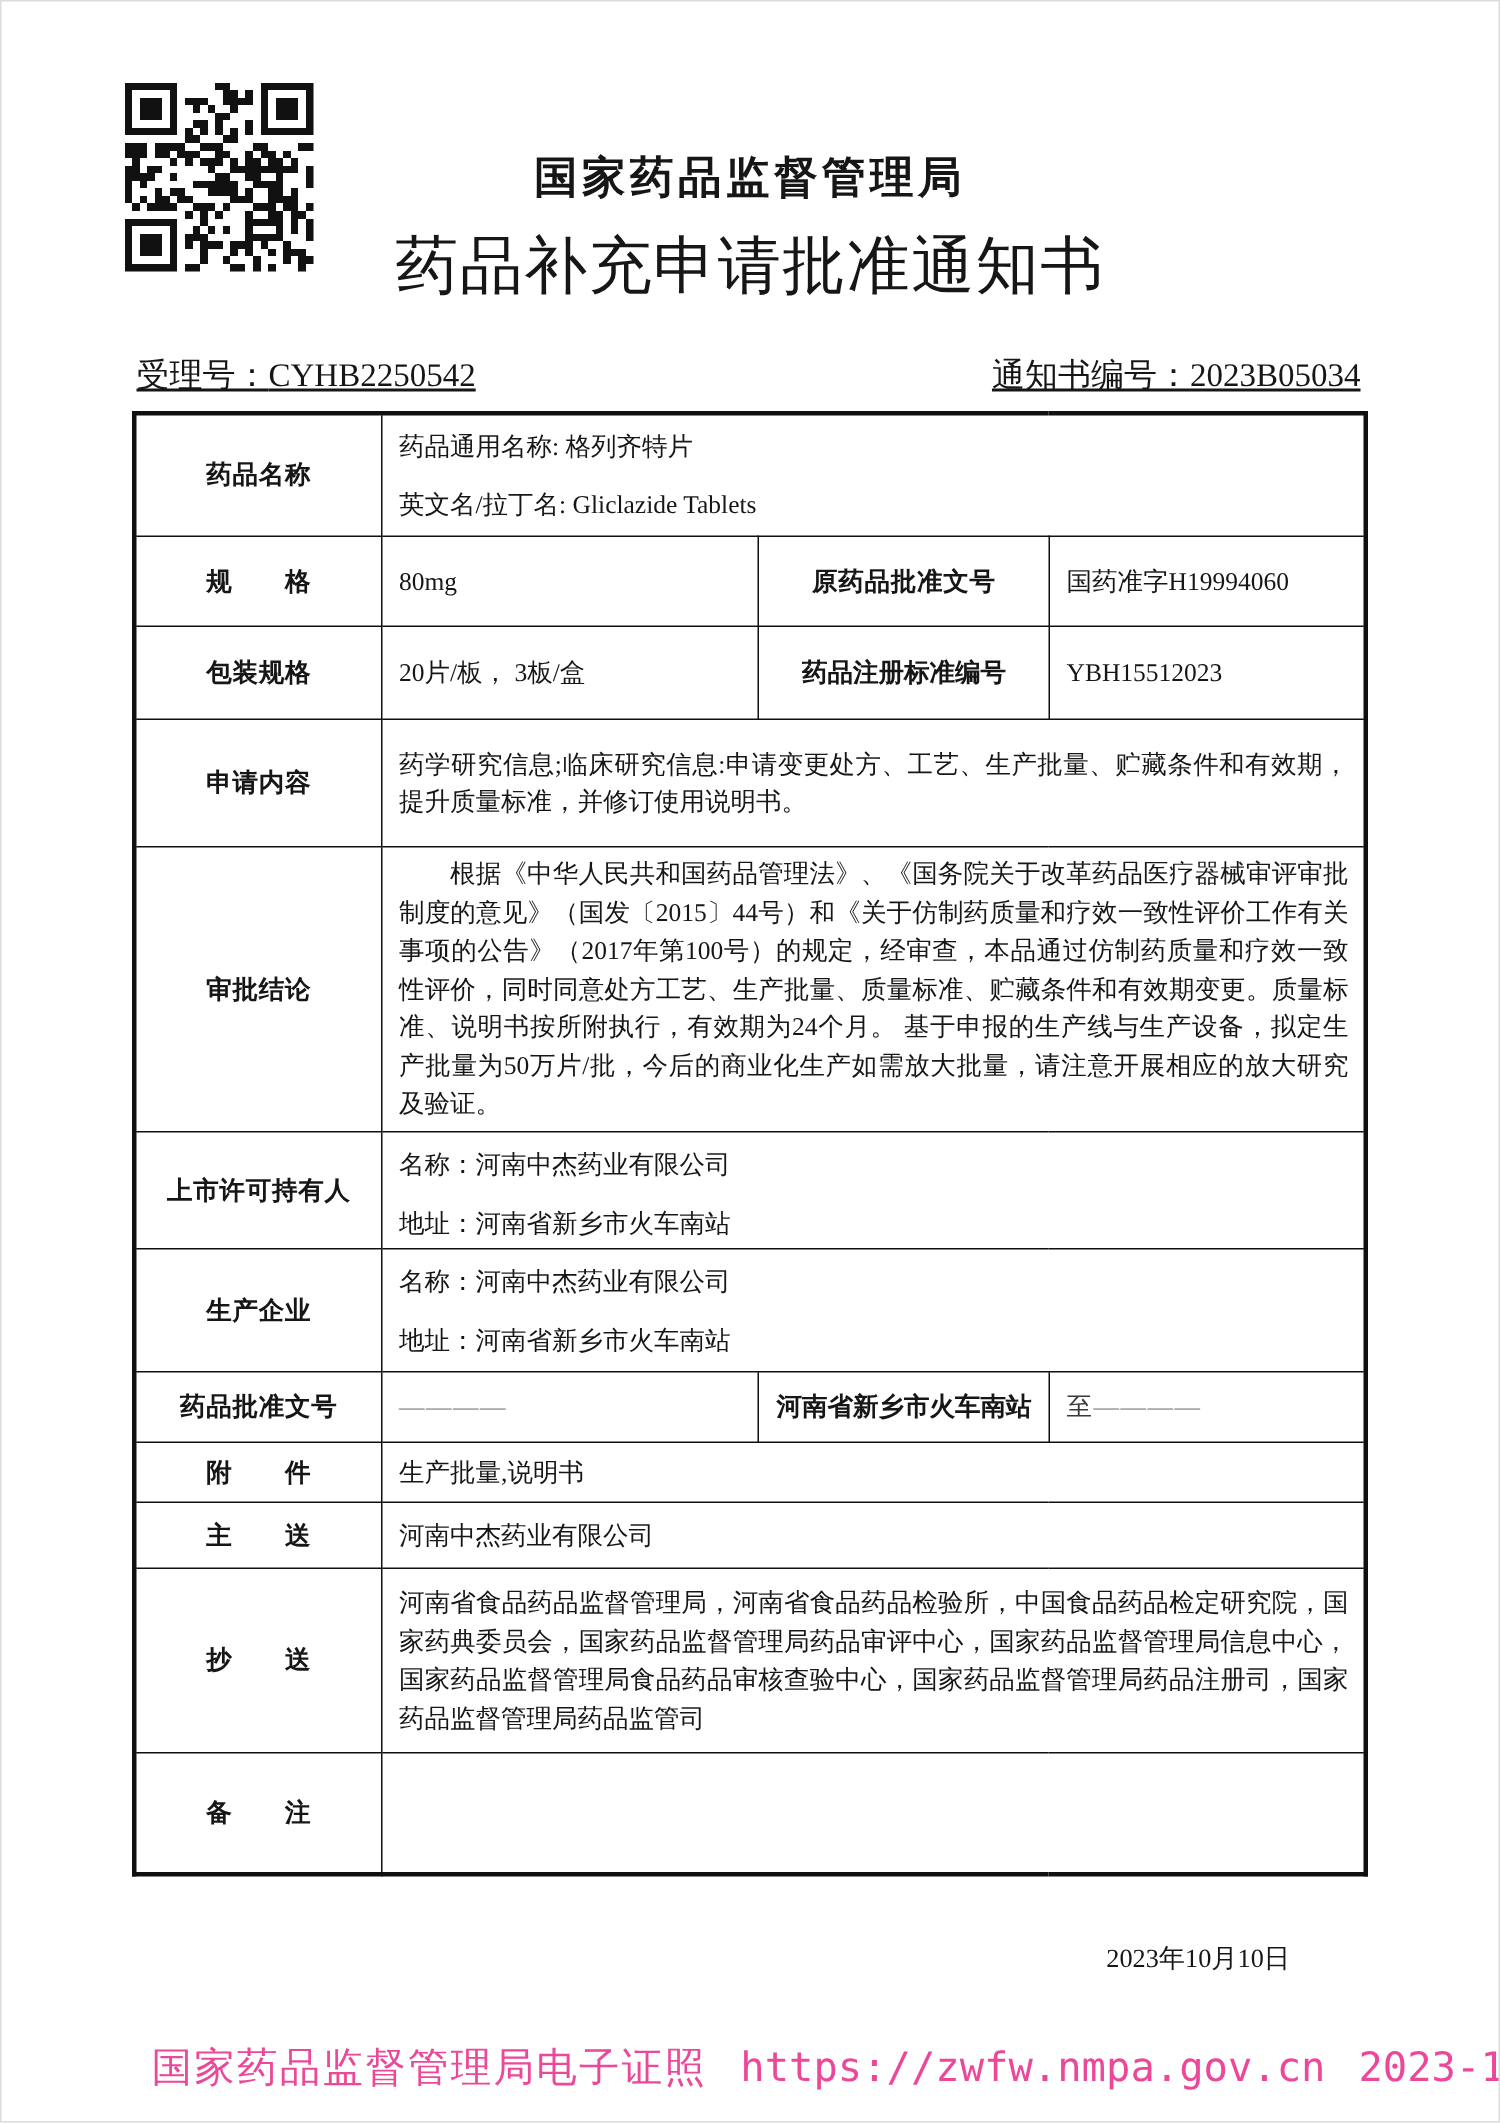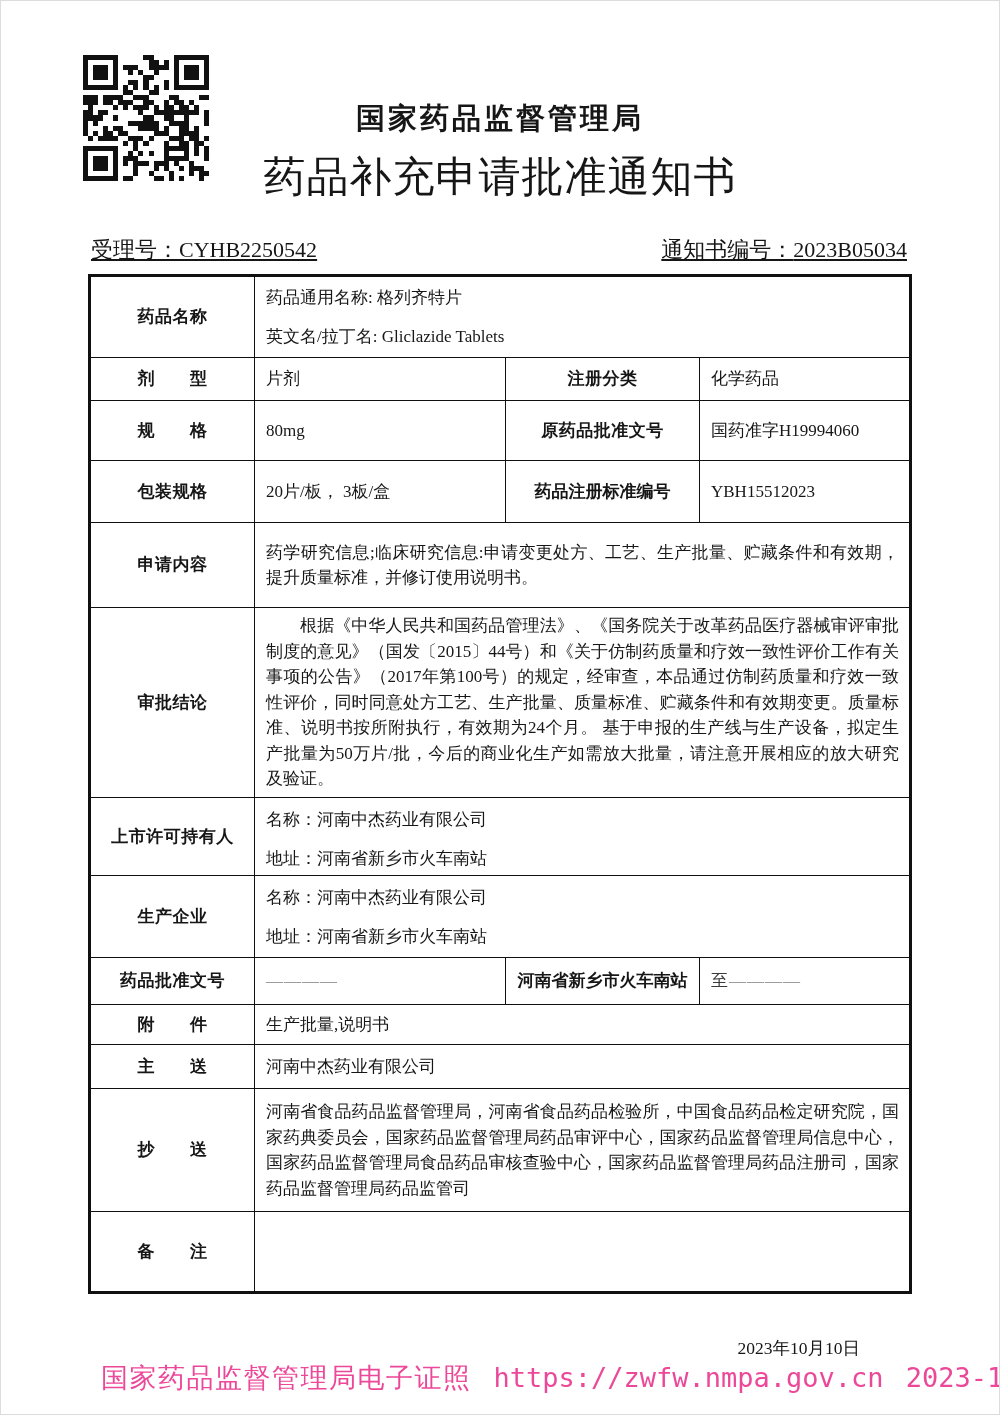--- a/index.html
+++ b/index.html
@@ -436,26 +436,20 @@
     <tbody>
       <tr style="height:82px">
         <td class="lbl">药品名称</td>
         <td class="val" colspan="3">
           <div class="two-line">
             <span>药品通用名称: 格列齐特片</span>
             <span>英文名/拉丁名: Gliclazide Tablets</span>
           </div>
         </td>
       </tr>
-      <tr style="height:43px">
-        <td class="lbl">剂　　型</td>
-        <td class="val">片剂</td>
-        <td class="lbl">注册分类</td>
-        <td class="val">化学药品</td>
-      </tr>
       <tr style="height:60px">
         <td class="lbl">规　　格</td>
         <td class="val">80mg</td>
         <td class="lbl">原药品批准文号</td>
         <td class="val">国药准字H19994060</td>
       </tr>
       <tr style="height:62px">
         <td class="lbl">包装规格</td>
         <td class="val">20片/板， 3板/盒</td>
         <td class="lbl" style="letter-spacing:0">药品注册标准编号</td>

